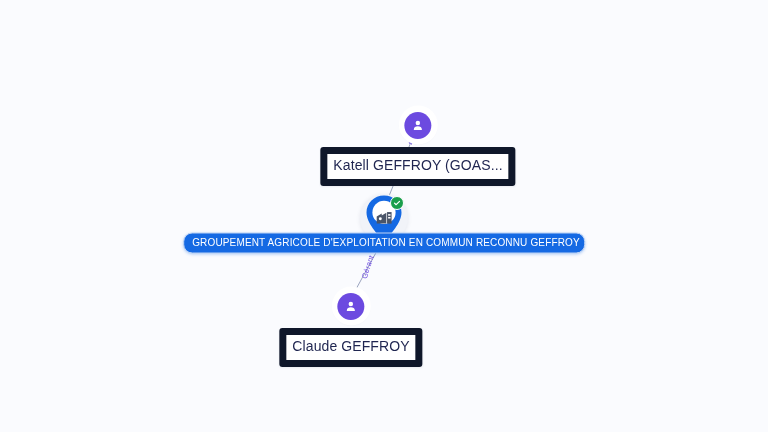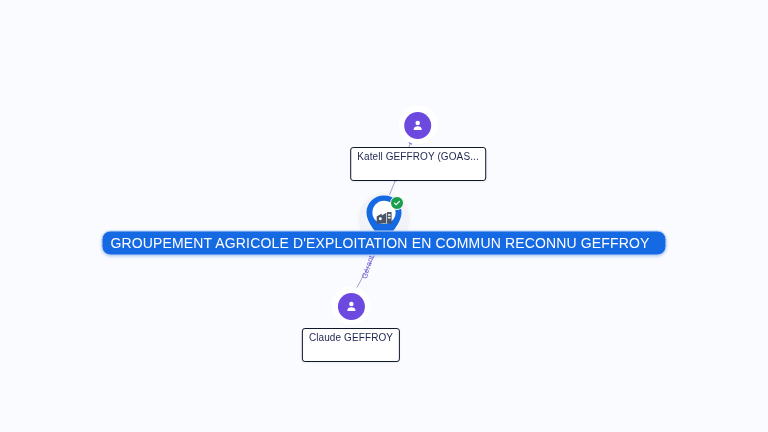--- a/index.html
+++ b/index.html
@@ -59,27 +59,27 @@
     background: #6c4ae0;
     display: flex;
     align-items: center;
     justify-content: center;
   }
   .person-node .avatar-disc svg { display: block; }
 
   .person-label {
     margin-top: 5px;
     background: #ffffff;
-    border: 1px solid #0f172a;
+    border: 7px solid #0f172a;
     border-radius: 3px;
     color: #1f2550;
-    font-size: 10px;
+    font-size: 14px;
     line-height: 1;
     letter-spacing: 0.1px;
-    padding: 4px 6px 18px 6px;
+    padding: 4px 6px 7px 6px;
     white-space: nowrap;
     box-shadow: 0 1px 2px rgba(40,50,90,0.07);
   }
 
   
   #company-node {
     left: 384px;
     top: 218px;
     transform: translate(-50%, -50%);
     align-items: center;
@@ -141,24 +141,24 @@
   }
   .check-badge svg { display: block; }
 
   #company-label {
     position: absolute;
     left: 384px;
     top: 243px;
     transform: translate(-50%, -50%);
     background: #1569e3;
     color: #ffffff;
-    font-size: 14px;
+    font-size: 10px;
     line-height: 1;
     letter-spacing: 0.15px;
-    padding: 4px 16px 5px 8px;
+    padding: 4px 4px 5px 8px;
     border-radius: 9px;
     white-space: nowrap;
     border: 1px solid #bfd4f4;
     box-shadow: 0 1px 3px rgba(21,105,227,0.30);
     z-index: 6;
   }
 
   
   .edge-label {
     position: absolute;

